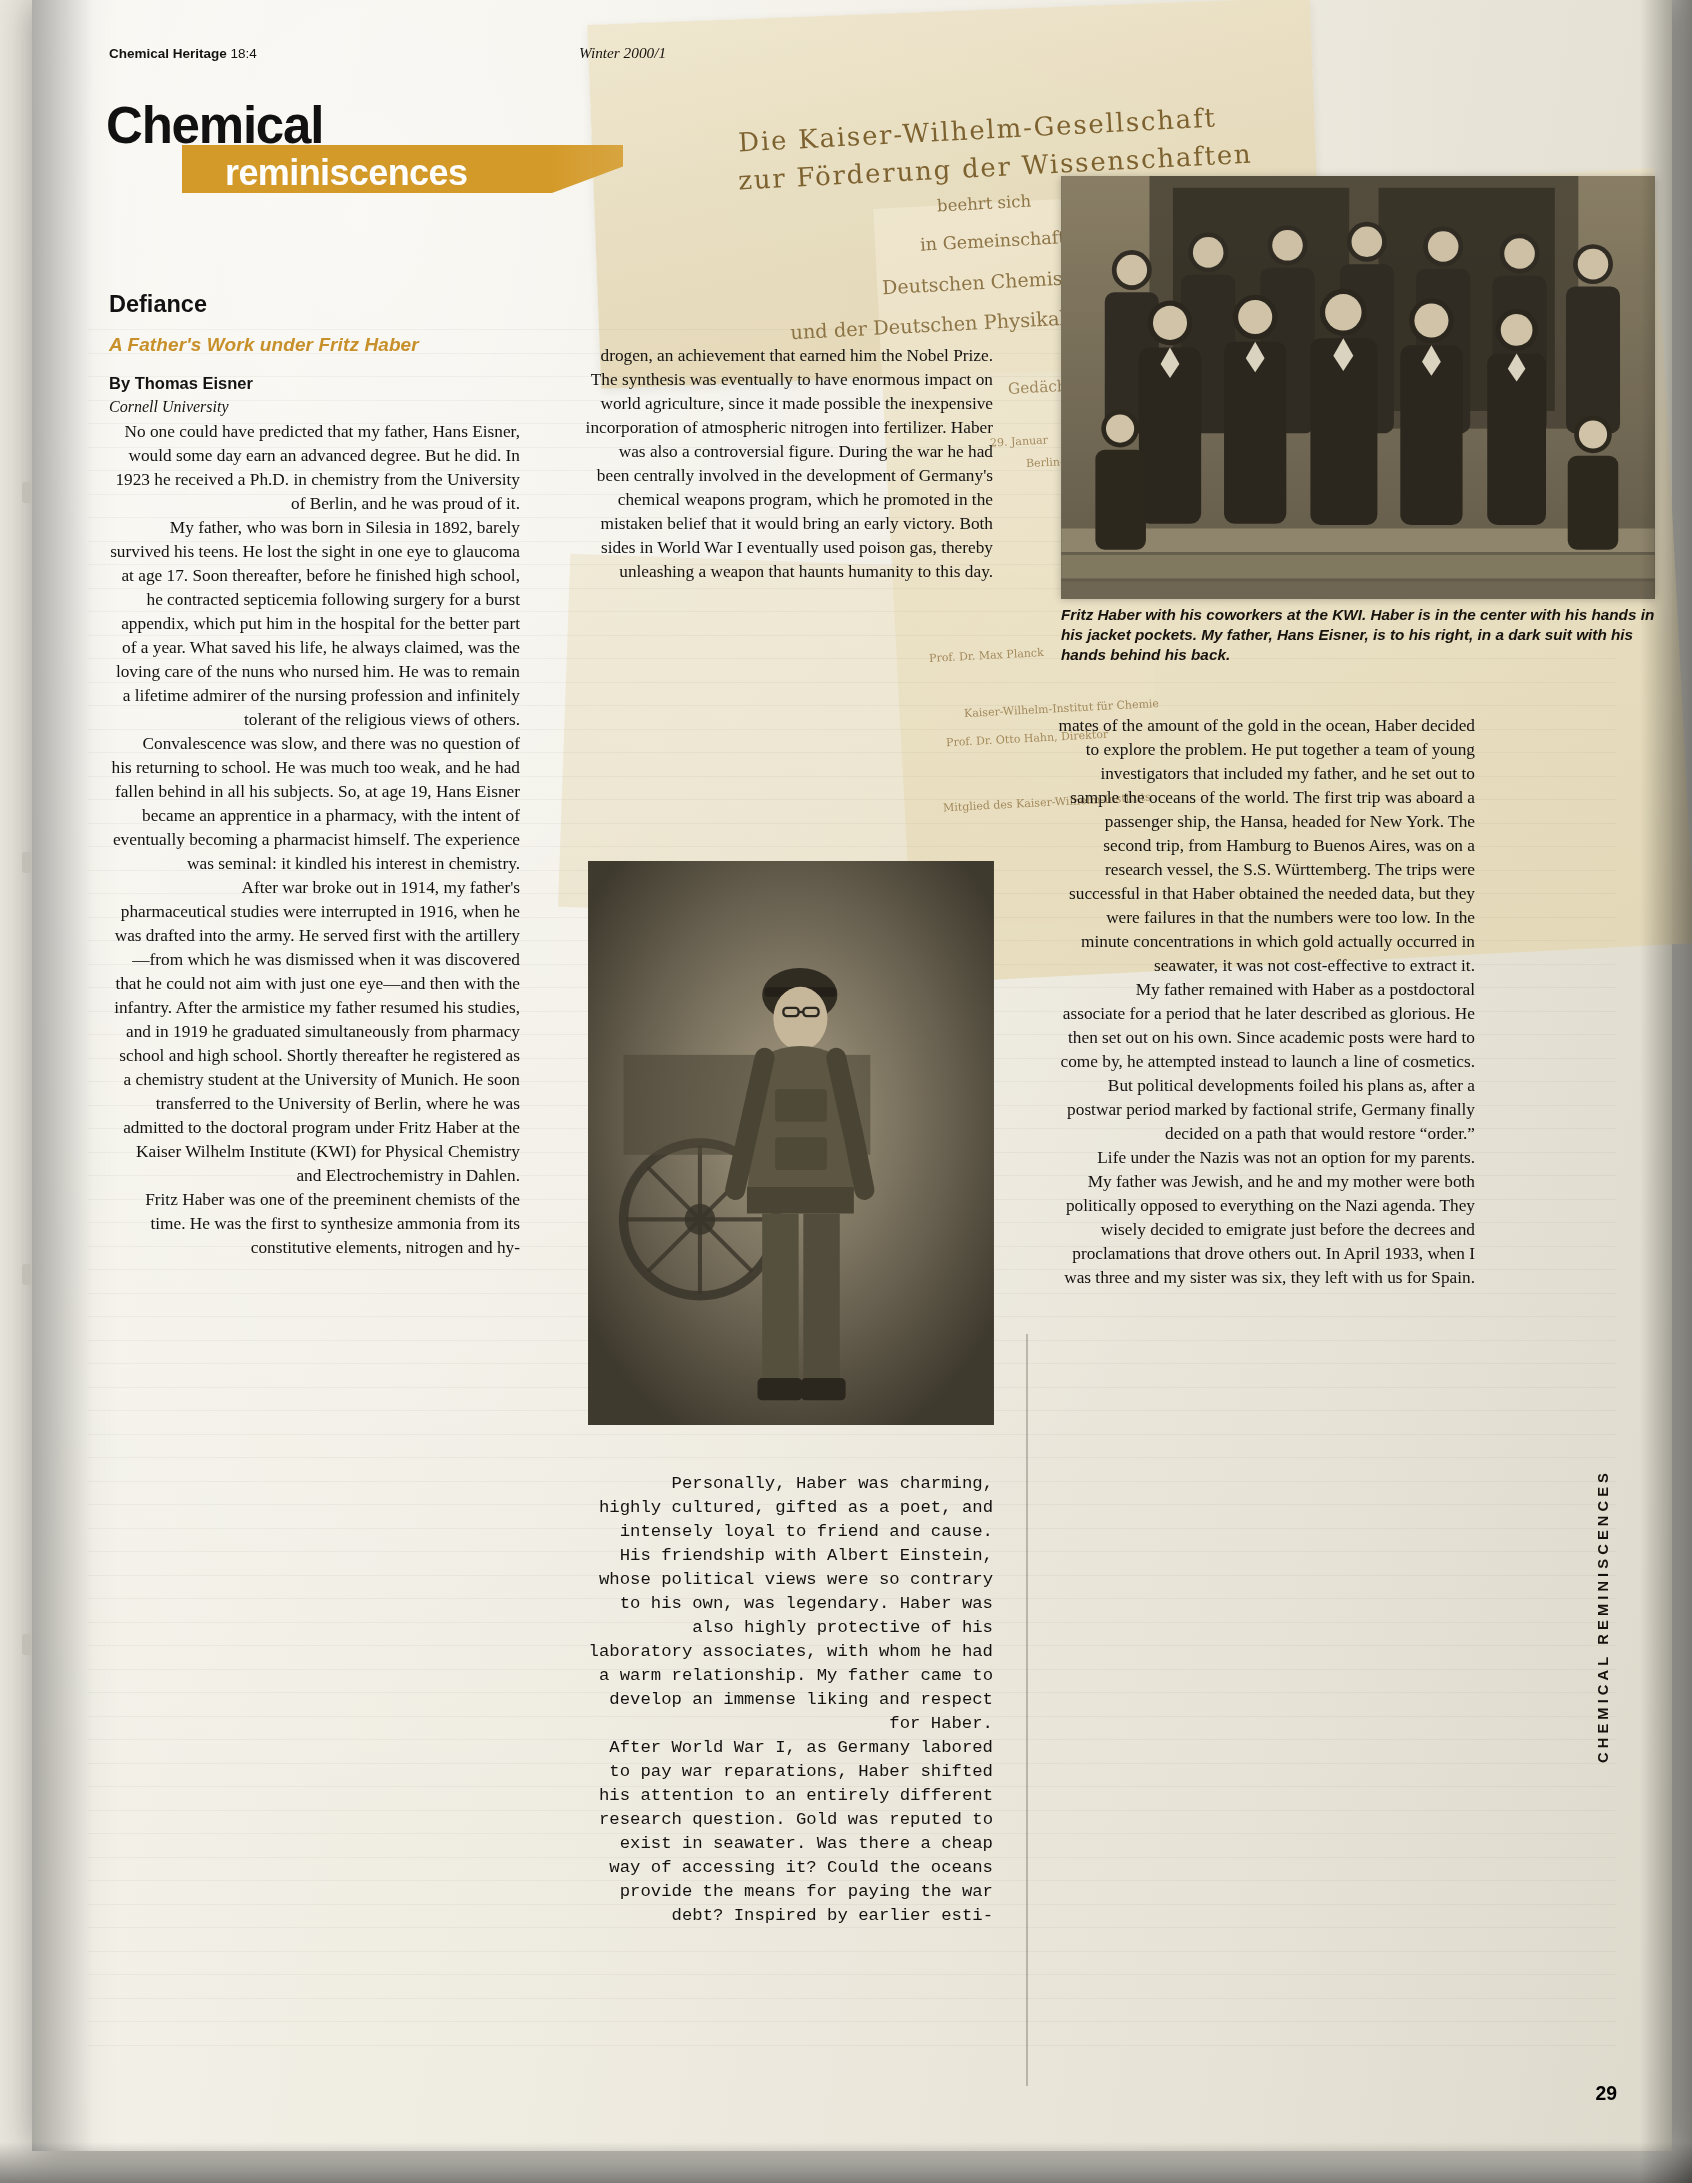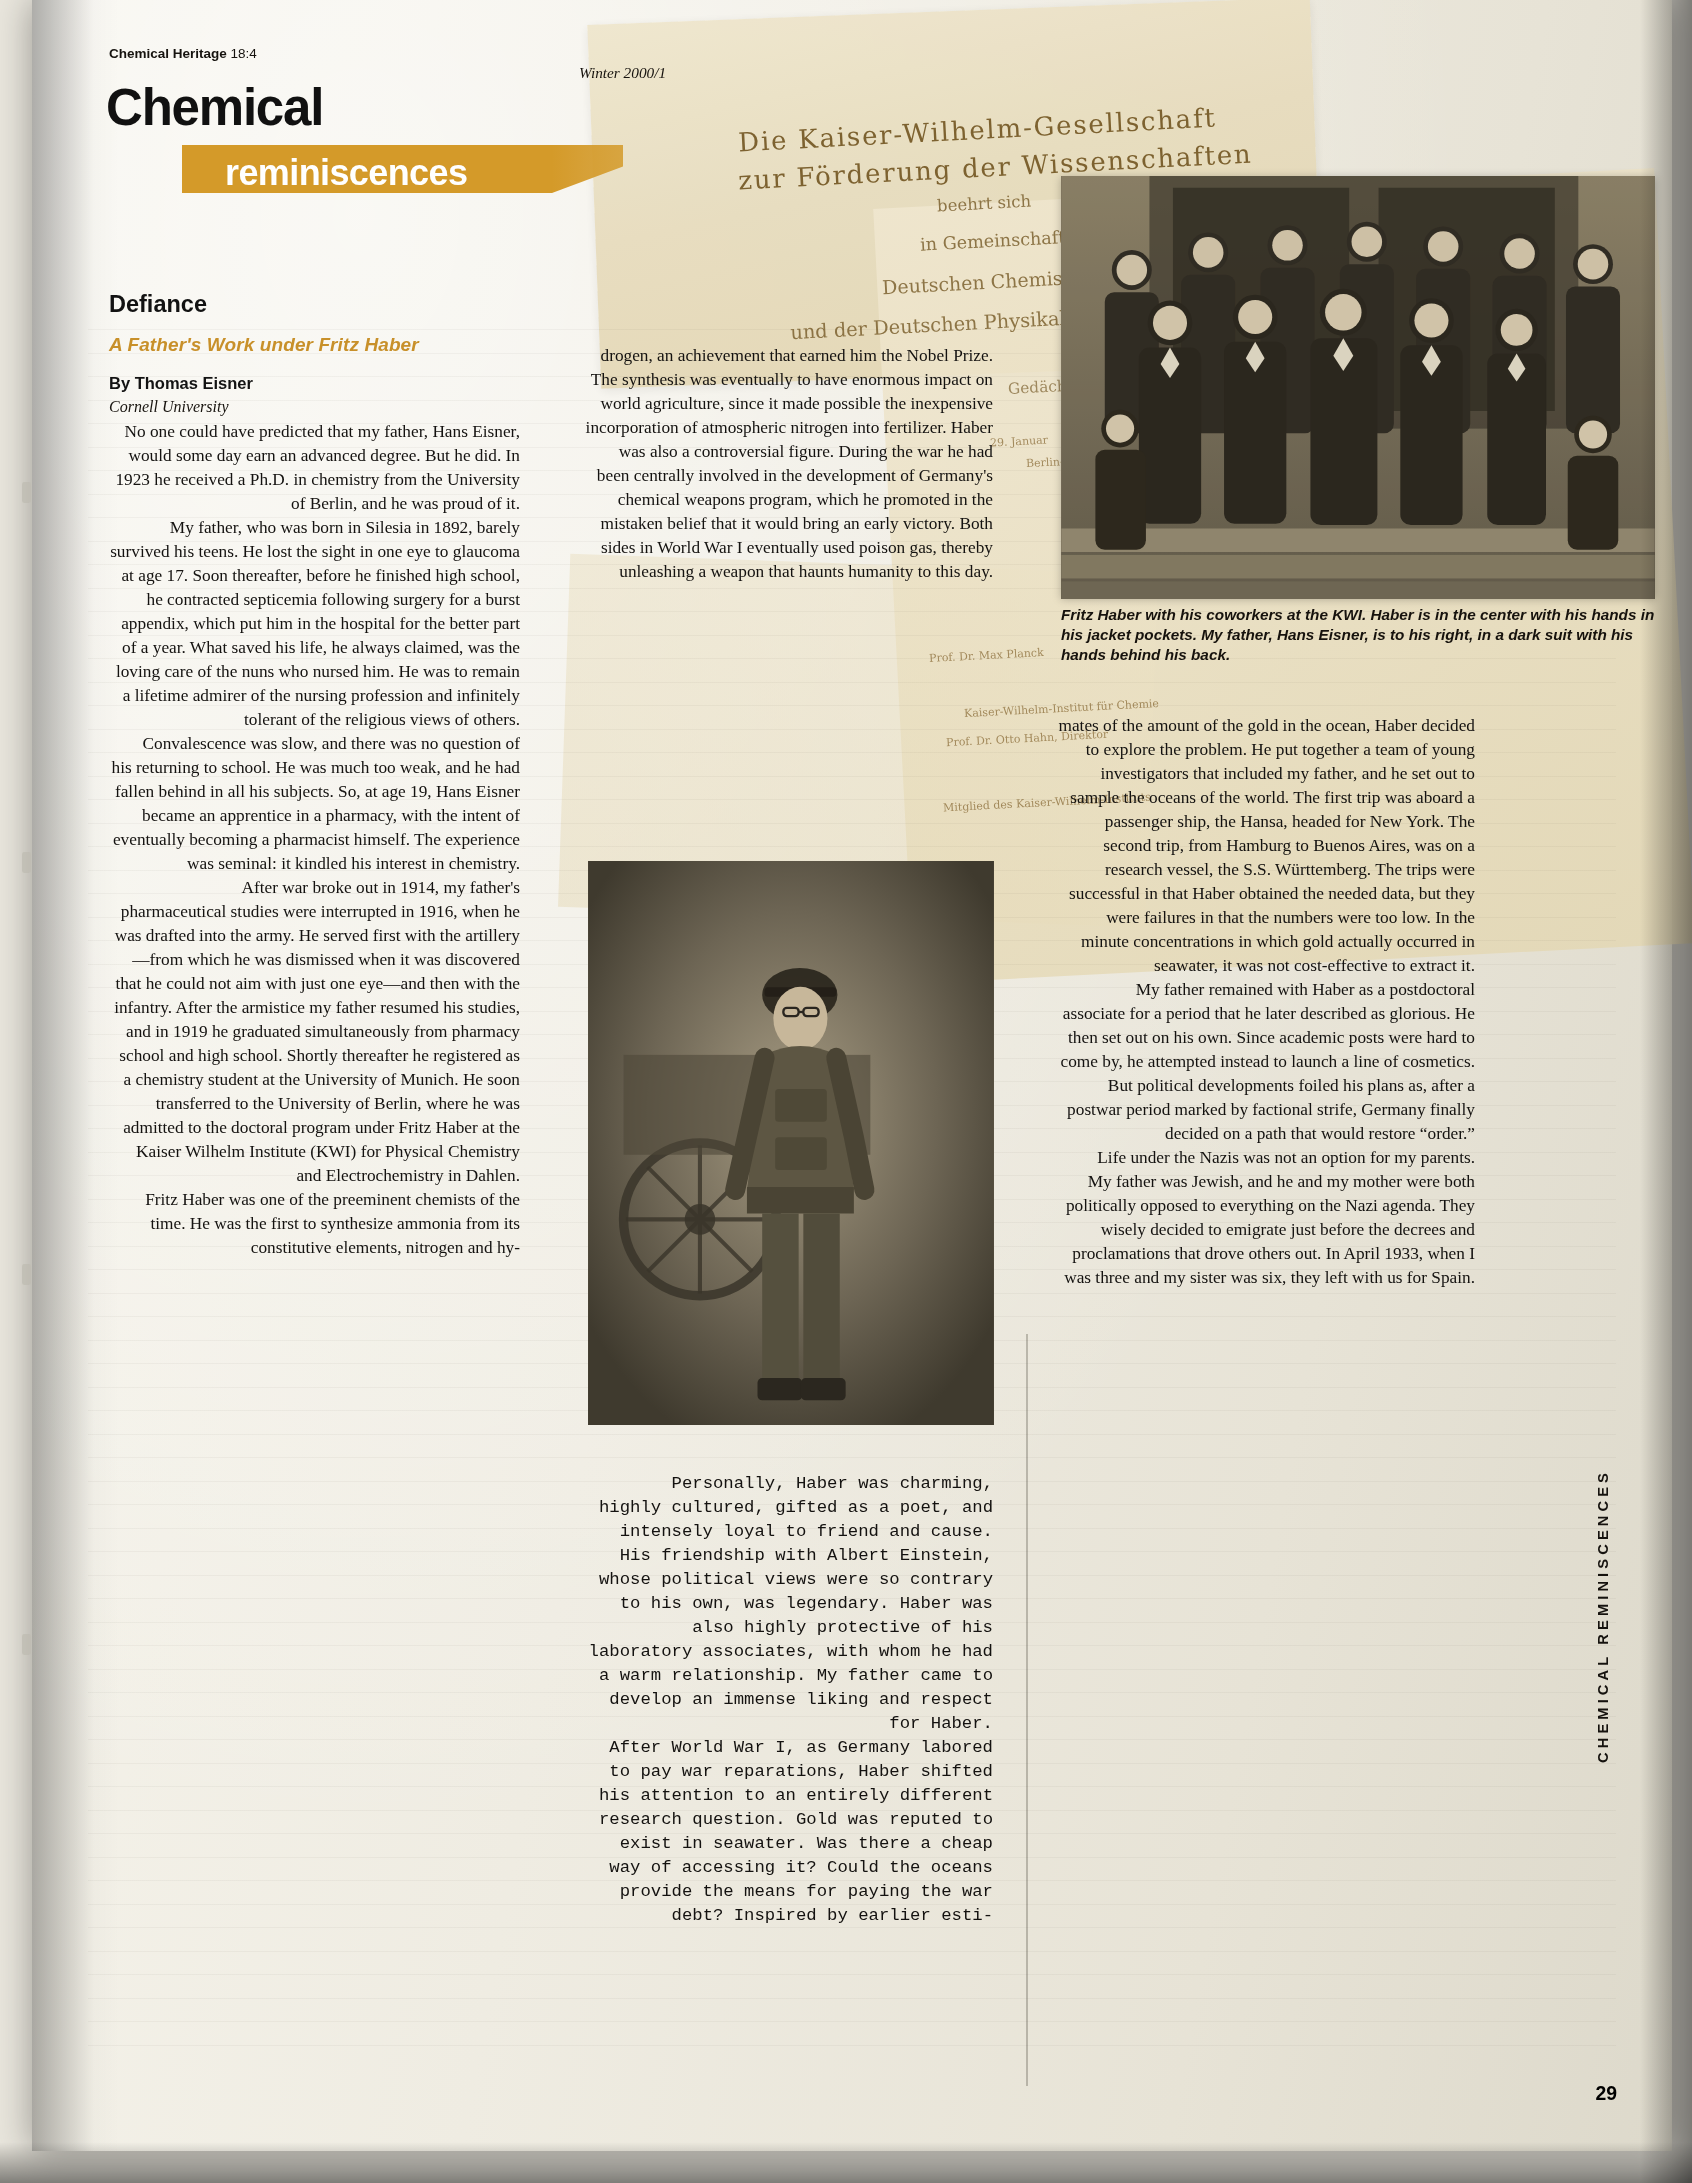--- a/index.html
+++ b/index.html
@@ -69,32 +69,32 @@
     top: 46px;
     font-family: "Liberation Sans", sans-serif;
     font-size: 13.5px;
     color: #16130f;
   }
   .runhead b { font-weight: bold; }
   .runhead .vol { font-weight: normal; }
   .issue-date {
     position: absolute;
     left: 579px;
-    top: 64px;
+    top: 44px;
     font-family: "Liberation Serif", serif;
     font-style: italic;
     font-size: 15.3px;
     color: #17130e;
   }
 
   
   .masthead-top {
     position: absolute;
     left: 106px;
-    top: 78px;
+    top: 96px;
     font-family: "Liberation Sans", sans-serif;
     font-weight: bold;
     font-size: 51px;
     letter-spacing: -1.2px;
     color: #111;
   }
   .masthead-bar {
     position: absolute;
     left: 182px;
     top: 145px;

